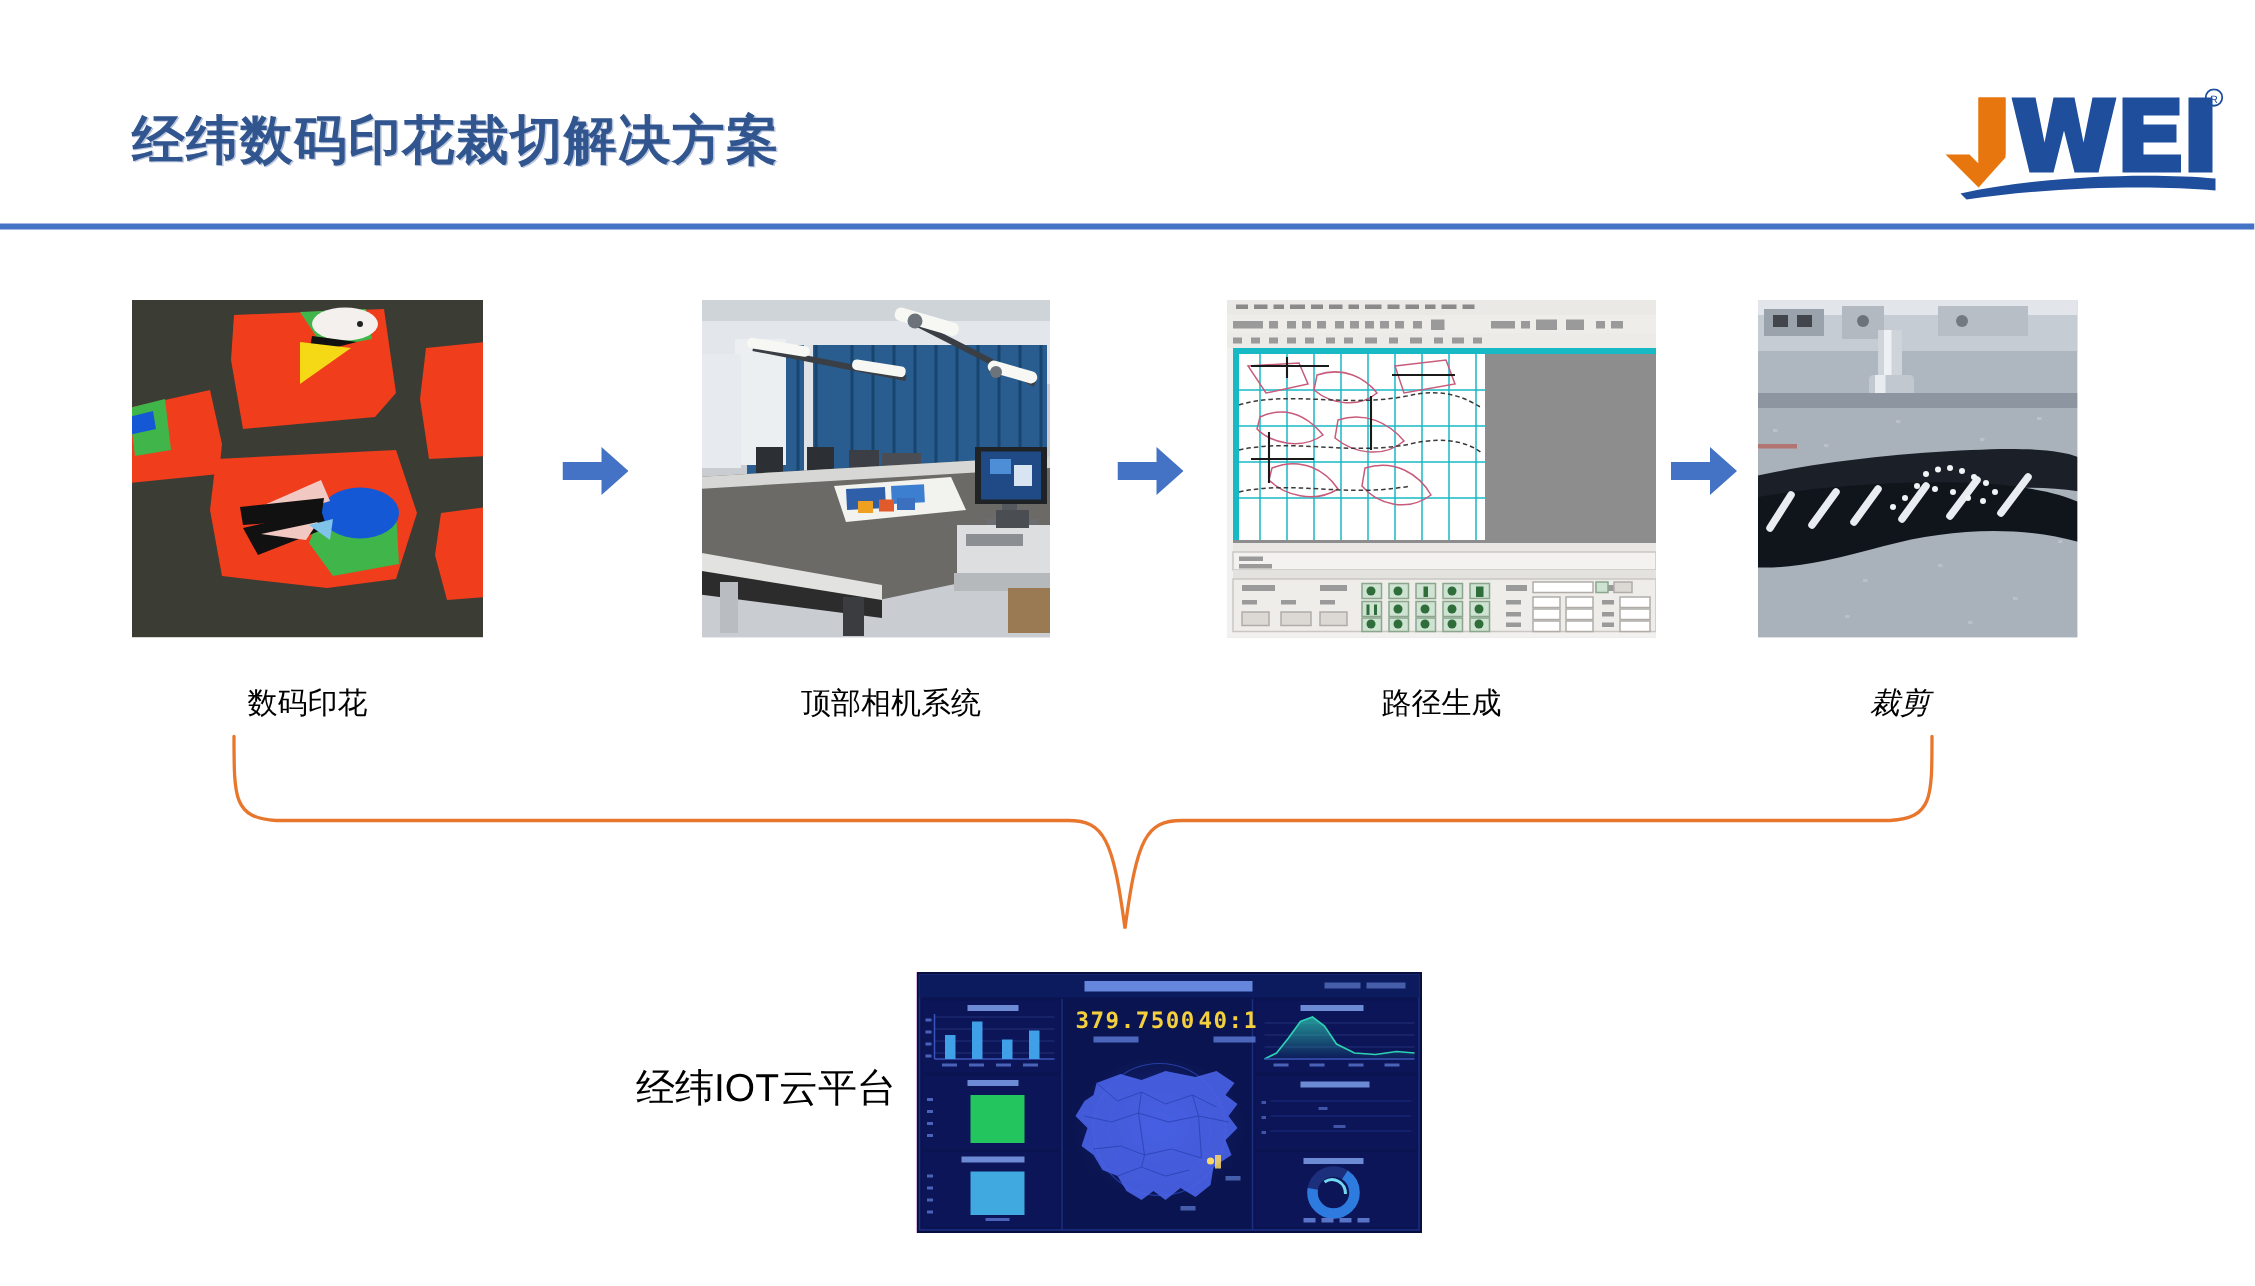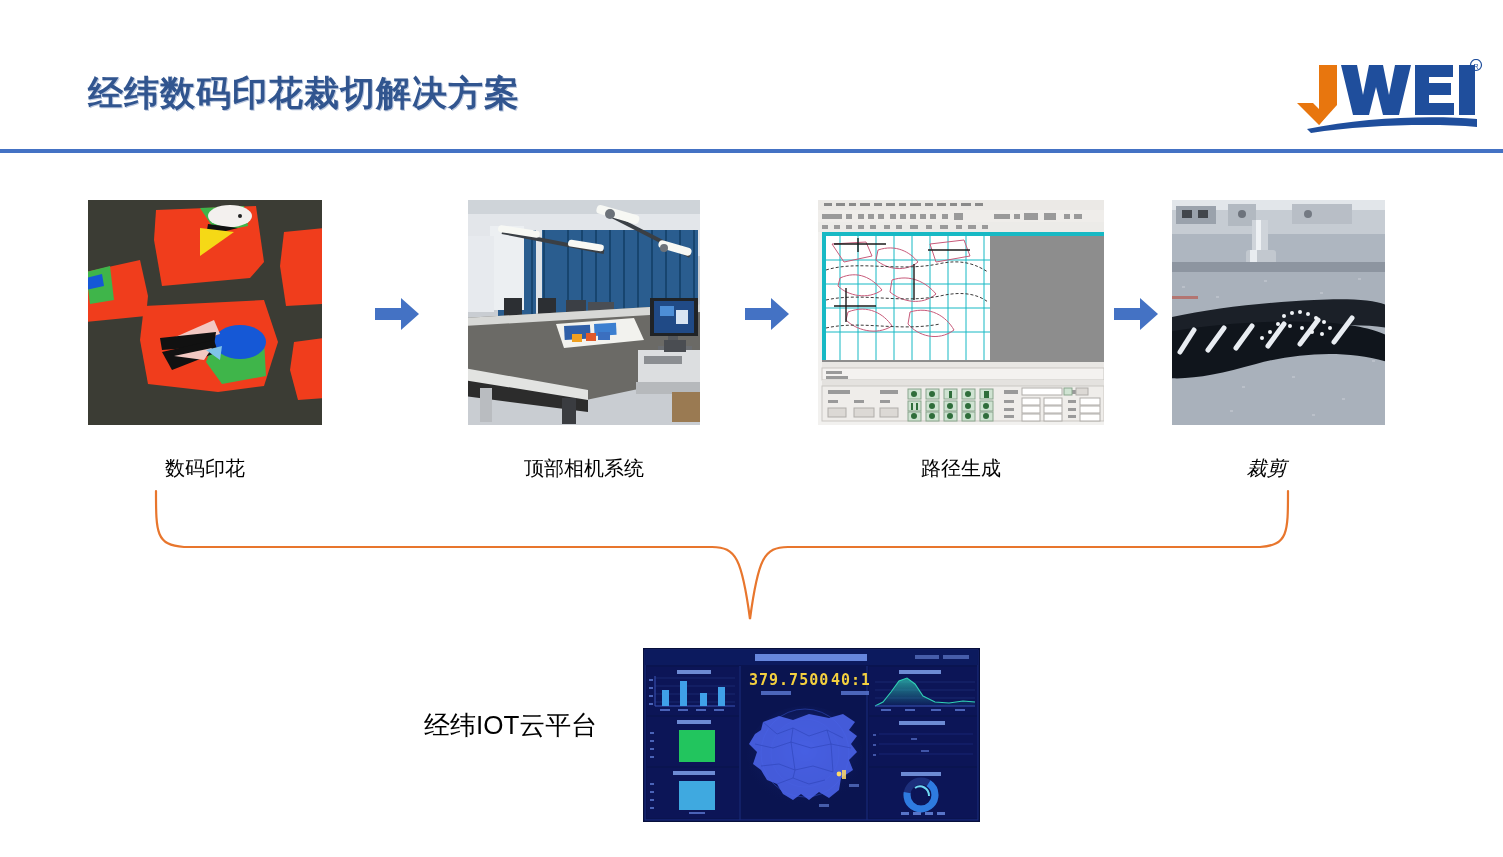--- a/index.html
+++ b/index.html
@@ -29,21 +29,21 @@
     white-space:nowrap;
   }
   .arrow{position:absolute;width:44px;height:34px;}
   
   #brace{position:absolute;left:140px;top:487px;width:1165px;height:135px;}
   
   #iot-label{
     position:absolute;left:424px;top:708px;font-size:26px;color:#000;
     white-space:nowrap;
   }
-  #dash{position:absolute;left:643px;top:648px;width:337px;height:174px;
+  #dash{position:absolute;left:611px;top:648px;width:337px;height:174px;
         background:#f0abfc;overflow:hidden;}
 </style>
 </head>
 <body>
 
 <div id="header">
   <div id="slide-title">经纬数码印花裁切解决方案</div>
 
   <div id="logo">
     <svg width="190" height="78" viewBox="0 0 190 78">
@@ -179,21 +179,21 @@
     <rect x="190" y="146" width="34" height="5" fill="#6a6d71"></rect>
 
     <rect x="170" y="150" width="62" height="38" fill="#dcdee0"></rect>
     <rect x="176" y="156" width="38" height="8" fill="#8b8e92"></rect>
     <rect x="196" y="140" width="22" height="12" fill="#4a4d52"></rect>
     <rect x="168" y="182" width="64" height="12" fill="#b6b9bc"></rect>
     <rect x="204" y="192" width="28" height="30" fill="#9a7a52"></rect>
   </svg>
 </div>
 
-<div class="flow-label" style="left:468px;top:455px;width:232px;">顶部相机系统</div>
+<div class="flow-label" style="left:478px;top:455px;width:232px;">顶部相机系统</div>
 
 <div class="arrow" style="left:745px;top:297px;">
   <svg width="44" height="34" viewBox="0 0 44 34">
     <path d="M0 11 H26 V1 L44 17 L26 33 V23 H0 Z" fill="#4472C4"></path>
   </svg>
 </div>
 
 <div class="thumb" style="left:818px;top:200px;width:286px;height:225px;">
   <svg width="286" height="225" viewBox="0 0 286 225">
     <rect width="286" height="225" fill="#f2f1ef"></rect>

